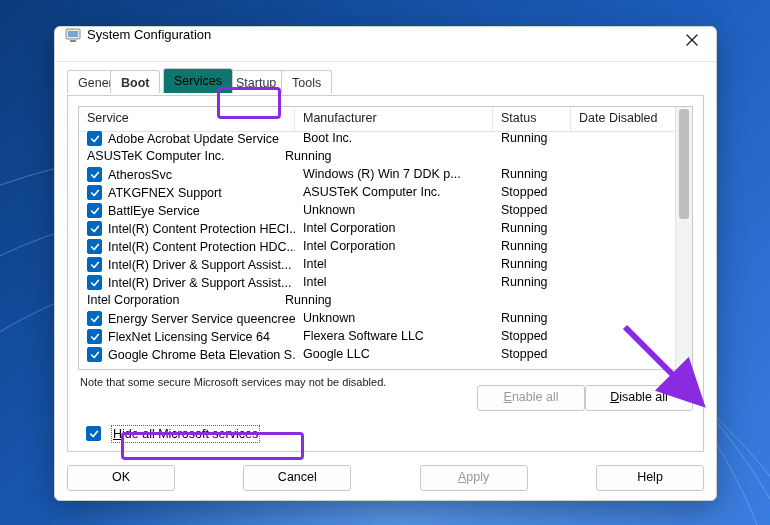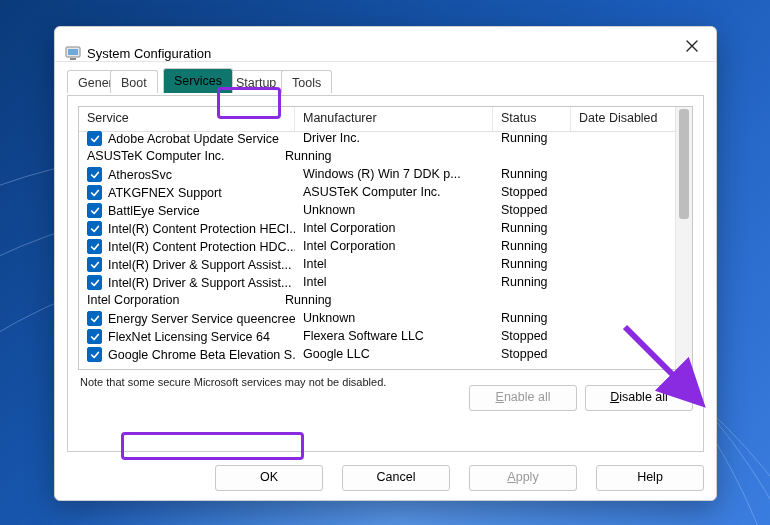--- a/index.html
+++ b/index.html
@@ -1,21 +1,21 @@
 <!DOCTYPE html>
 <html><head>
 <meta charset="utf-8">
 <style>
   html,body{margin:0;padding:0;width:770px;height:525px;font-family:"Segoe UI",Tahoma,sans-serif;font-size:13px;color:#000;background:linear-gradient(135deg,#0a3a7a 0%,#1a5bb8 50%,#3a7de0 100%);overflow:hidden}
   .wallpaper{position:absolute;inset:0;background:radial-gradient(ellipse 600px 400px at 400px 520px,rgba(120,180,255,.6) 0%,transparent 60%),linear-gradient(135deg,#0a3a7a 0%,#1a5bb8 50%,#3a7de0 100%)}
   .wave{position:absolute;width:1200px;height:1200px;border:1px solid rgba(180,210,255,.35);border-radius:50%;left:-400px;top:150px}
   .wave.w2{top:200px;left:-350px}
   .wave.w3{top:250px;left:-300px}
   .window{position:absolute;left:54px;top:26px;width:661px;height:473px;background:#fff;border:1px solid #cfcfcf;border-radius:6px;box-shadow:0 10px 30px rgba(0,0,0,.3)}
-  .titlebar{display:flex;align-items:flex-end;height:34px;padding:0 10px;border-bottom:1px solid #e5e5e5}
+  .titlebar{display:flex;align-items:flex-start;height:34px;padding:0 10px;border-bottom:1px solid #e5e5e5}
   .title-ico{width:16px;height:16px;margin-right:6px}
   .title-txt{font-size:13px}
   .close-btn{margin-left:auto;width:28px;height:28px;display:flex;align-items:center;justify-content:center;font-size:16px;color:#222;cursor:pointer;border-radius:4px}
   .tab-strip{position:relative;height:28px;margin:6px 12px 0 12px}
   .tab{position:absolute;top:0;height:24px;line-height:24px;padding:0 10px;border:1px solid #ccc;border-bottom:none;background:#fff;font-size:12.5px;border-radius:3px 3px 0 0;cursor:pointer}
   .tab.inactive{top:2px;height:22px;color:#333;z-index:1}
   .tab.active{background:#0f766e;color:#000;z-index:5}
   .tab-underline{position:absolute;left:0;right:0;bottom:0;border-bottom:1px solid #ccc;z-index:0}
   .tab-content{border:1px solid #ccc;border-top:none;margin:0 12px 5px 12px;padding:10px 10px 8px 10px;height:356px;box-sizing:border-box;position:relative}
   .list-wrap{border:1px solid #c7c7c7;height:262px;position:relative;overflow:hidden}
@@ -26,28 +26,28 @@
   .row .cell{padding:0 8px;box-sizing:border-box;white-space:nowrap;overflow:hidden;text-overflow:ellipsis}
   .chk{width:13px;height:13px;border:1.5px solid #0067c0;border-radius:2px;background:#0067c0;margin-left:8px;margin-right:6px;flex:0 0 13px;display:inline-flex;align-items:center;justify-content:center}
   .chk svg{width:10px;height:10px}
   .vscroll{position:absolute;right:0;top:0;bottom:0;width:16px;background:#f3f3f3;border-left:1px solid #e5e5e5}
   .vthumb{position:absolute;left:3px;right:3px;top:2px;height:110px;background:#bdbdbd;border-radius:3px}
   .col-service{width:216px}
   .col-mfr{width:198px}
   .col-status{width:78px}
   .col-date{flex:1}
   .note{margin:6px 2px 0 2px;font-size:11px;color:#222}
-  .mid-btns{position:absolute;right:10px;bottom:40px;display:flex;gap:8px}
+  .mid-btns{position:absolute;right:10px;bottom:40px;display:flex;}
   .btn{min-width:86px;height:24px;line-height:22px;background:#fdfdfd;border:1px solid #c8c8c8;border-radius:3px;font-size:12.5px;text-align:center;cursor:pointer;padding:0 10px}
   .btn.disabled{color:#9a9a9a;cursor:default}
   .hide-ms{position:absolute;left:10px;bottom:10px;display:flex;align-items:center;gap:6px;font-size:12.5px}
   .hide-ms .lbl{position:relative}
   .hide-ms .lbl .ul{text-decoration:underline}
   .dotfocus{outline:1px dotted #666;outline-offset:1px}
-  .dlg-btns{display:flex;gap:19px;justify-content:flex-end;padding:8px 12px 10px 12px}
+  .dlg-btns{display:flex;gap:4px;justify-content:space-between;padding:8px 12px 10px 12px}
   .highlight{position:absolute;border:3px solid #8a2be2;border-radius:4px;pointer-events:none;z-index:20}
   .arrow{position:absolute;z-index:21;pointer-events:none}
   .u{text-decoration:underline}
 </style>
 </head>
 <body>
 
 <div class="wallpaper">
   <div class="wave"></div>
     <div class="wave w2"></div>
@@ -71,21 +71,21 @@
             <path d="M1 1 L11 11 M11 1 L1 11" stroke="#222" stroke-width="1.4" stroke-linecap="round"></path>
           </svg>
       </span>
     </div>
   </div>
 
   <div class="tab-strip">
     <div class="tab-underline"></div>
     <div id="tabs-host">
         <div class="tab inactive" style="left: 0px;">General</div>
-        <div class="tab inactive" style="left: 43px;">Boot</div>
+        <div class="tab inactive" style="left: 43px; font-weight: bold;">Boot</div>
         <div class="tab active" style="left: 96px;">Services</div>
         <div class="tab inactive" style="left: 158px;">Startup</div>
         <div class="tab inactive" style="left: 214px;">Tools</div>
       </div>
   </div>
 
   <div class="tab-content">
     <div class="list-wrap">
       <div class="list-head">
         <div class="col col-service">Service</div>
@@ -96,21 +96,21 @@
       <div class="list-body" id="list-body">
           <div class="row">
             <div class="cell col-service" style="display:flex;align-items:center;padding-left:0">
               <span class="chk">
                 <svg viewBox="0 0 12 12">
                   <path d="M2 6 L5 9 L10 3" stroke="#fff" stroke-width="2" fill="none" stroke-linecap="round" stroke-linejoin="round"></path>
                 </svg>
               </span>
               <span>Adobe Acrobat Update Service</span>
             </div>
-            <div class="cell col-mfr">Driver Inc.</div>
+            <div class="cell col-mfr">Boot Inc.</div>
             <div class="cell col-status">Running</div>
             <div class="cell col-date"></div>
           </div>
           <div class="row">
             <div class="cell col-mfr">ASUSTeK Computer Inc.</div>
             <div class="cell col-status">Running</div>
             <div class="cell col-date"></div>
           </div>
           <div class="row">
             <div class="cell col-service" style="display:flex;align-items:center;padding-left:0">
@@ -253,20 +253,28 @@
       </div>
     </div>
 
     <div class="note">Note that some secure Microsoft services may not be disabled.</div>
 
     <div class="mid-btns">
       <div class="btn disabled"><span class="u">E</span><span>nable all</span></div>
       <div class="btn"><span class="u">D</span><span>isable all</span></div>
     </div>
 
+    <div class="hide-ms">
+      <span class="chk">
+        <svg viewBox="0 0 12 12">
+            <path d="M2 6 L5 9 L10 3" stroke="#fff" stroke-width="2" fill="none" stroke-linecap="round" stroke-linejoin="round"></path>
+          </svg>
+      </span>
+      <span class="lbl dotfocus"><span class="ul">H</span><span>ide all Microsoft services</span></span>
+    </div>
   </div>
 
   <div class="dlg-btns">
     <div class="btn">OK</div>
     <div class="btn">Cancel</div>
     <div class="btn disabled"><span class="u">A</span><span>pply</span></div>
     <div class="btn">Help</div>
   </div>
 
   <div class="highlight" style="left:162px;top:60px;width:58px;height:26px"></div>

